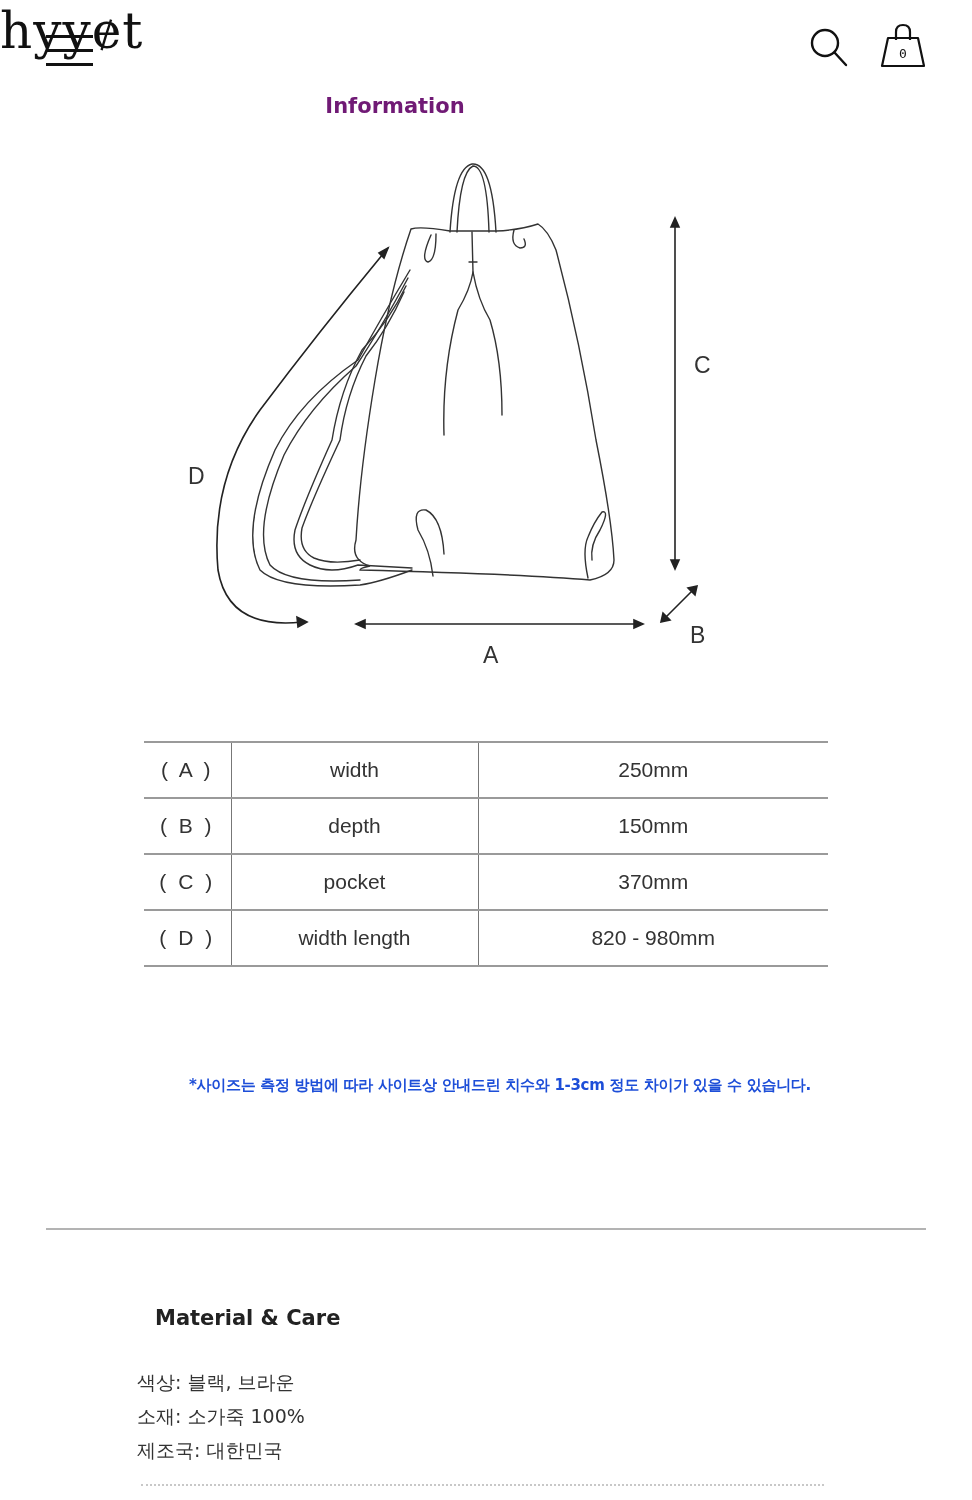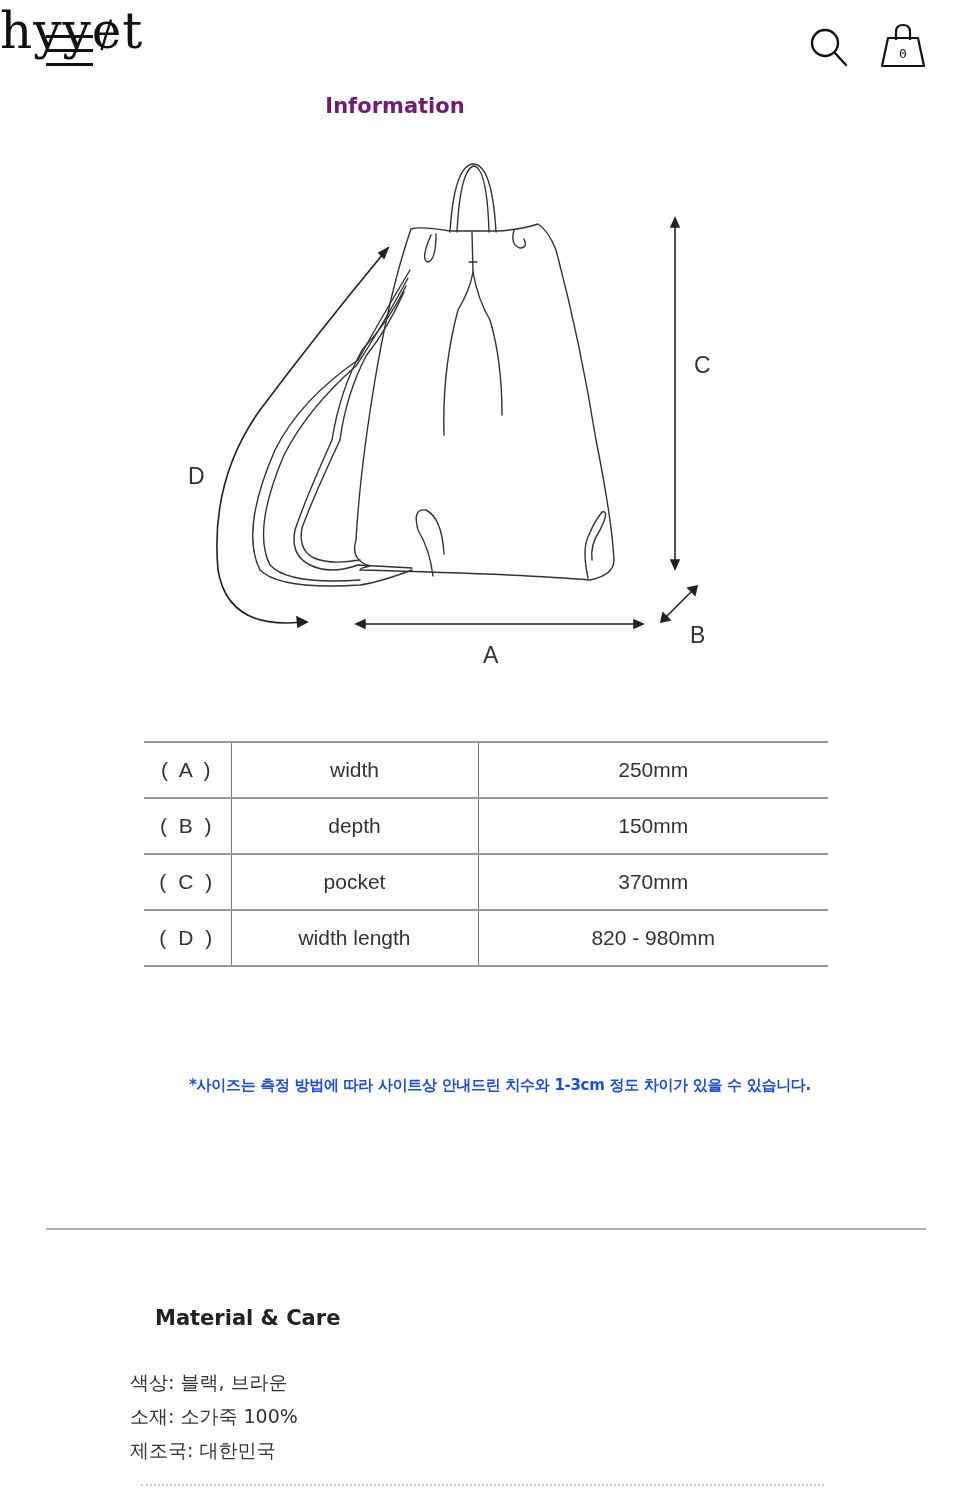--- a/index.html
+++ b/index.html
@@ -35,21 +35,21 @@
   .size-table td.code { width: 87px; letter-spacing: 3px; }
   .size-table td.name { width: 247px; border-left: 1.5px solid #777; }
   .size-table td.val { border-left: 1.5px solid #777; text-align: center; }
   .size-table td.merged { }
 
   .note { position: absolute; left: 144px; top: 1076px; font-size: 15px; color: #1d4ed8; font-weight: bold; letter-spacing: -0.3px; margin-left: 45px; }
 
   .divider { position: absolute; left: 46px; top: 1228px; width: 880px; height: 2px; background: #b3b3b3; }
 
   .mc-title { position: absolute; left: 155px; top: 1306px; font-size: 21px; font-weight: bold; color: #222; }
-  .mc-lines { position: absolute; left: 130px; top: 1368px; }
+  .mc-lines { position: absolute; left: 137px; top: 1368px; }
   .mc-line { font-size: 19px; color: #333; height: 34px; line-height: 28px; }
   .dotted { position: absolute; left: 141px; top: 1484px; width: 683px; border-top: 2px dotted #c8c8c8; }
 </style>
 </head>
 <body>
 
 <div class="header">
   <div class="hamburger">
     <span></span>
       <span></span>

